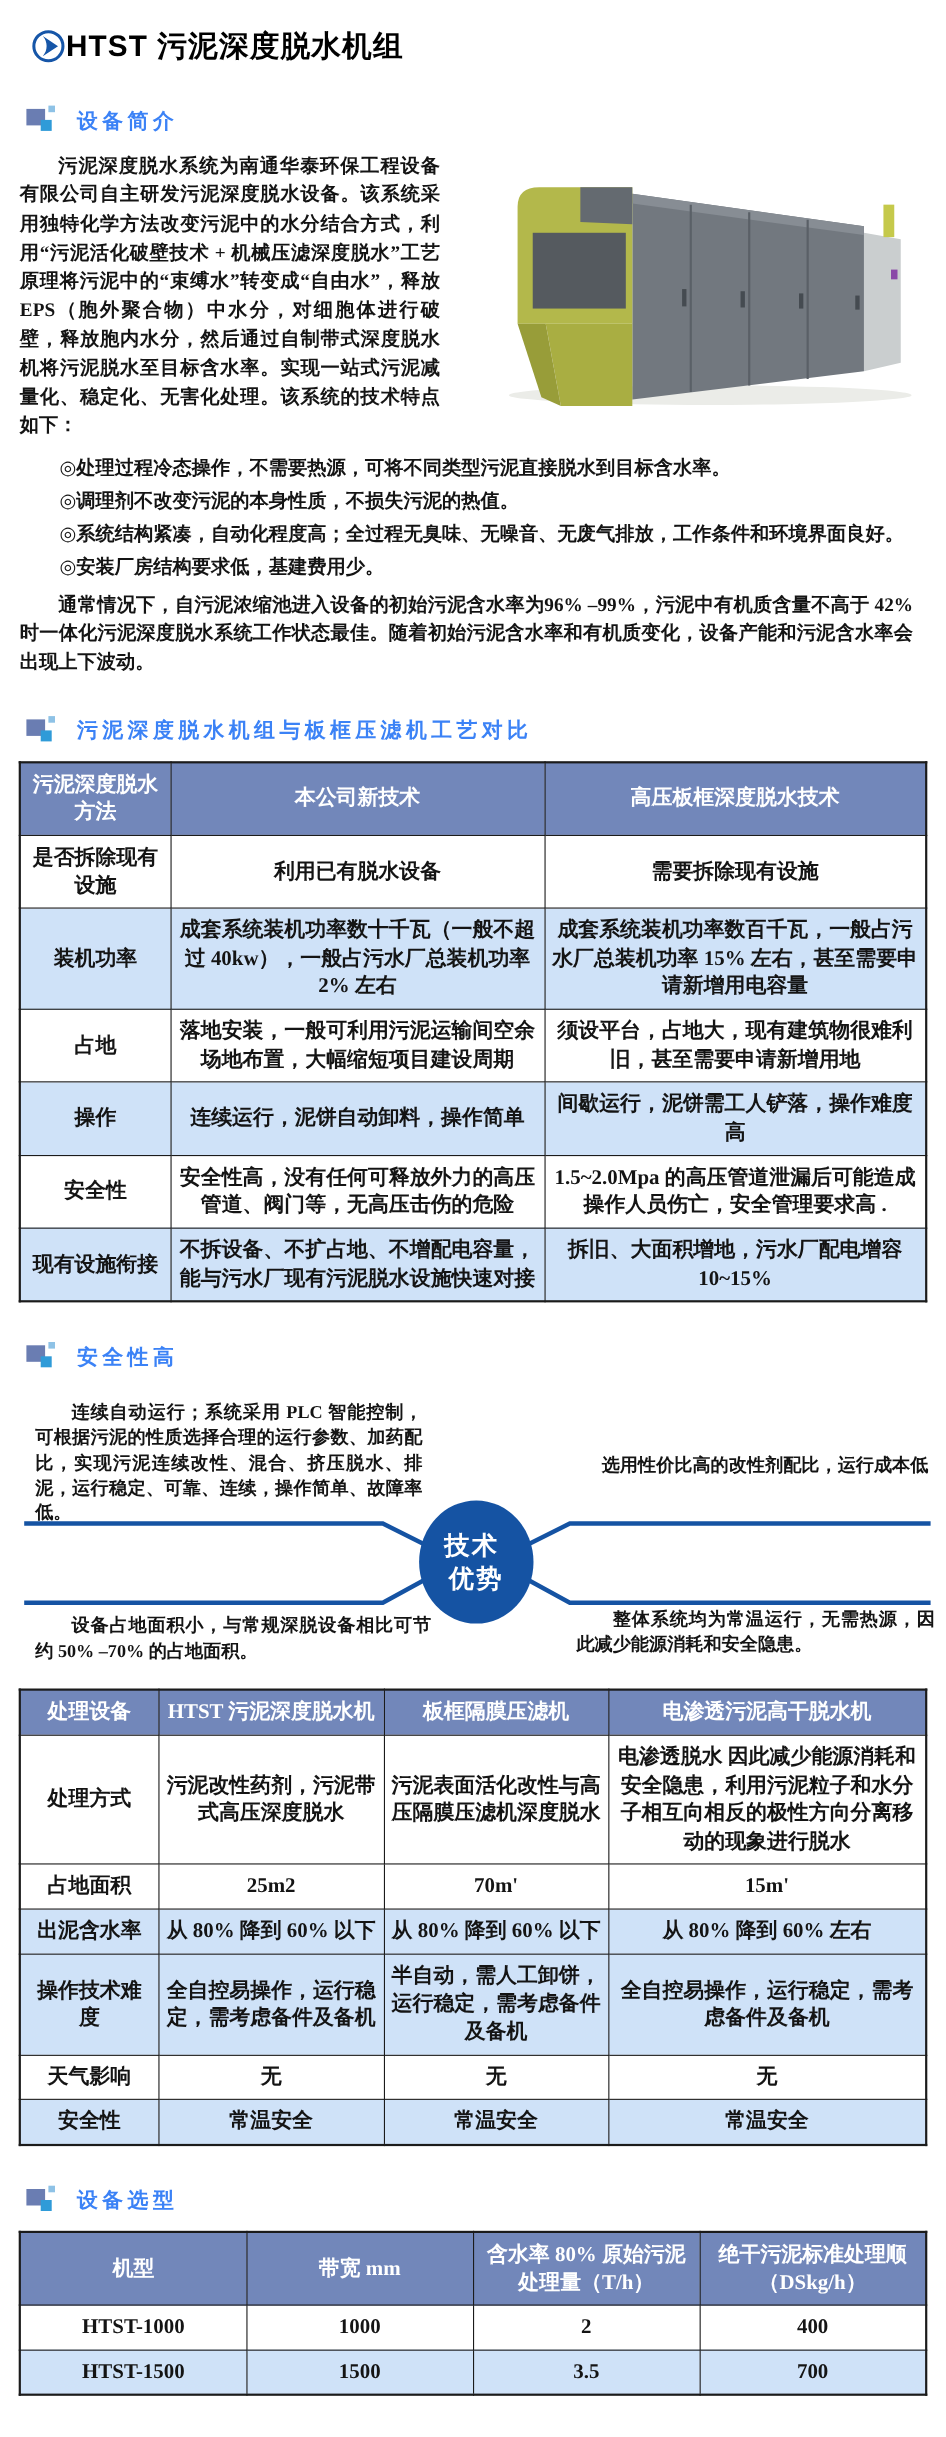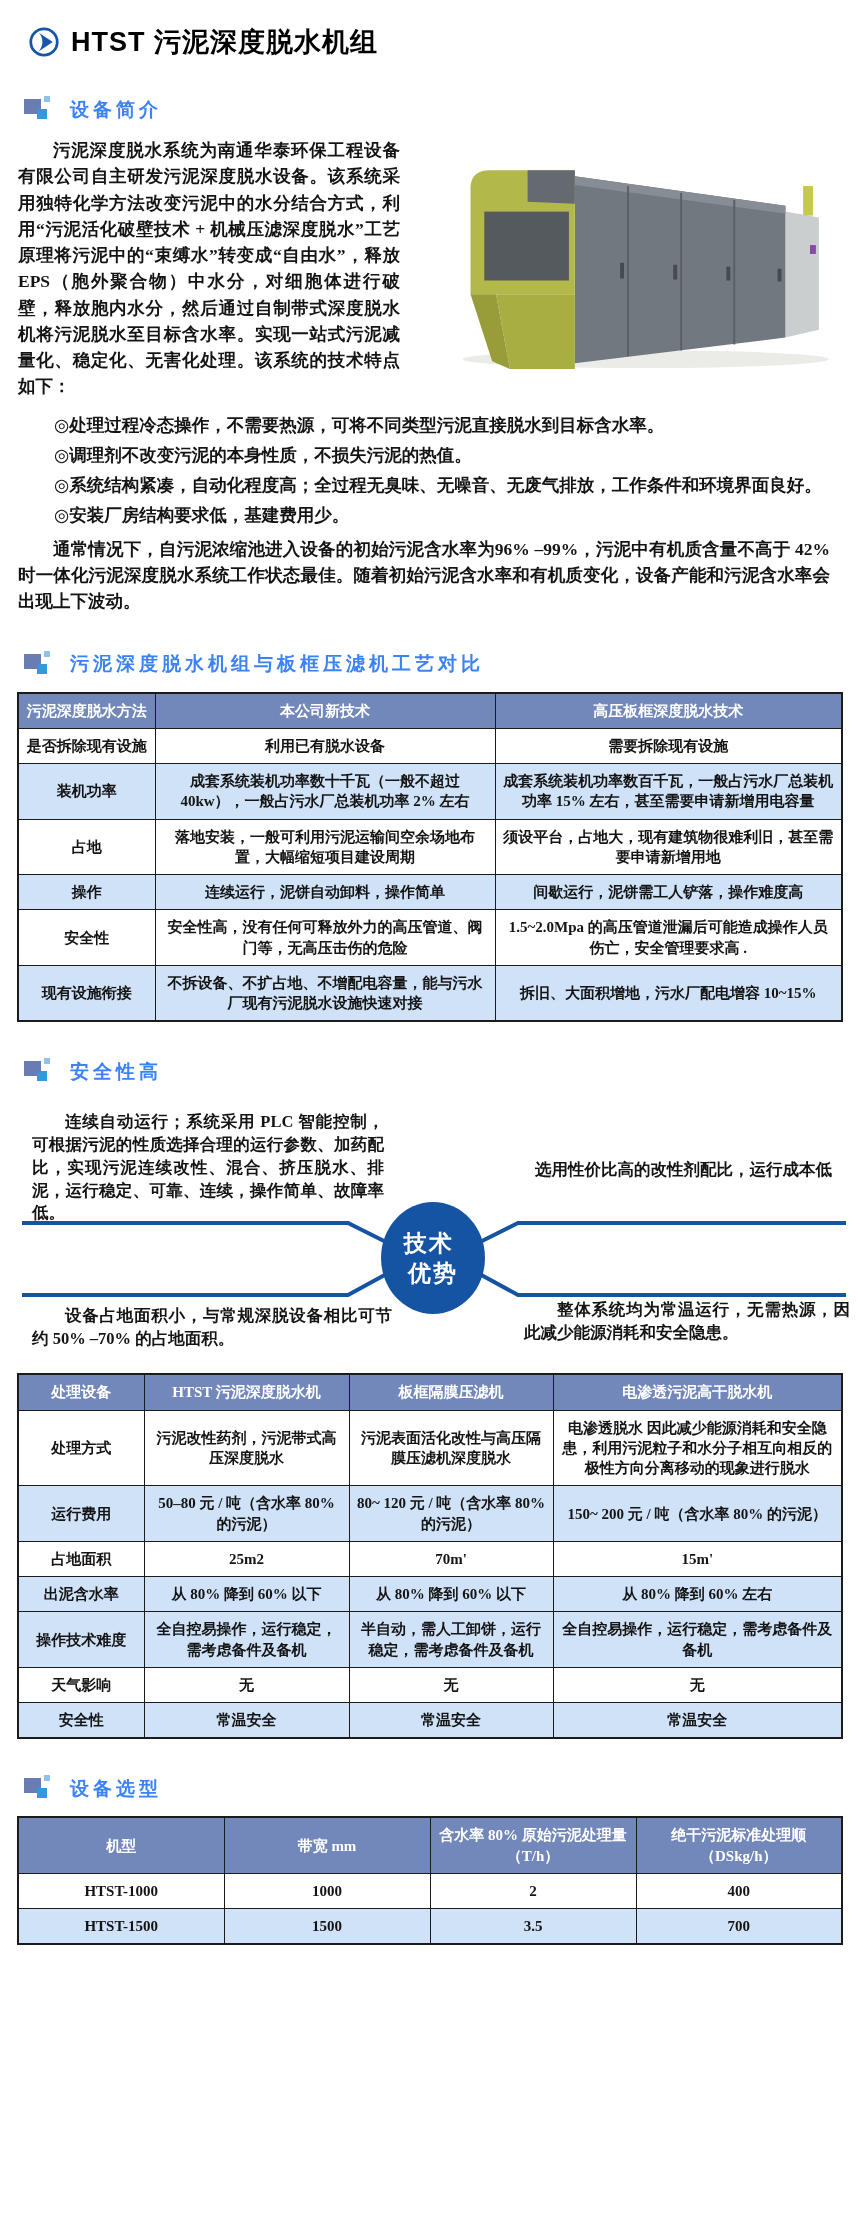--- a/index.html
+++ b/index.html
@@ -6,21 +6,21 @@
   html,body { margin:0; padding:0; background:#fff; }
   body {
     width:860px;
     font-family:"Liberation Serif","DejaVu Serif",serif;
     color:#141414;
     font-weight:600;
   }
   .page { width:860px; padding:20px 16px 46px 16px; }
 
   
-  .main-title { display:flex; align-items:center; gap:11px; margin:4px 0 34px 12px; }
+  .main-title { display:flex; align-items:center; margin:4px 0 34px 12px; }
   .main-title .t {
     font-family:"Liberation Sans","DejaVu Sans",sans-serif;
     font-size:27px; font-weight:800; letter-spacing:1px; color:#000;
   }
 
   
   .sec-head { display:flex; align-items:center; gap:16px; margin:36px 0 14px 8px; }
   .sq-icon { position:relative; width:30px; height:27px; flex:0 0 auto; }
   .sq-icon .a { position:absolute; left:0; top:3px; width:17px; height:15px; background:#6a7db2; }
   .sq-icon .b { position:absolute; left:13px; top:13px; width:10px; height:10px; background:#2f9bd8; }
@@ -35,35 +35,35 @@
   .intro-figure svg { width:100%; height:100%; }
   .para { font-size:17.5px; line-height:1.5; text-indent:2em; margin:0 14px 4px 2px; text-align:justify; }
   .bullets { clear:both; margin:10px 0 6px 38px; }
   .bullet { font-size:17.5px; line-height:1.72; }
 
   
   table.dt {
     width:824px; margin:6px auto 0 auto;
     border-collapse:collapse; table-layout:fixed;
     border:2px solid #1b1b1b;
-    font-size:15px; font-weight:600;
+    font-size:19px; font-weight:600;
   }
   table.dt th, table.dt td {
     border:1px solid #1b1b1b; padding:7px 6px;
     text-align:center; vertical-align:middle; line-height:1.35;
   }
   table.dt thead th { background:#7287ba; color:#fff; font-weight:600; }
   tr.alt td { background:#cfe2f8; }
 
   
   .adv-wrap { position:relative; width:832px; height:268px; margin:6px 0 0 2px; }
   .adv-wrap svg.xlines { position:absolute; inset:0; width:832px; height:268px; }
   .adv-item { position:absolute; font-size:16.5px; line-height:1.38; text-indent:2em; text-align:justify; }
   .adv-1 { left:14px; top:12px; width:352px; }
-  .adv-2 { right:14px; top:60px; width:334px; }
+  .adv-2 { right:2px; top:60px; width:334px; }
   .adv-3 { left:14px; top:206px; width:360px; }
   .adv-4 { left:506px; top:200px; width:326px; }
   .adv-circle-text {
     font-family:"Liberation Sans","DejaVu Sans",sans-serif;
     font-weight:800; fill:#fff; font-size:23px; letter-spacing:2px;
   }
 </style>
 </head>
 <body>
 
@@ -218,26 +218,20 @@
         <th>电渗透污泥高干脱水机</th>
       </tr>
     </thead>
     <tbody>
       <tr>
         <td>处理方式</td>
         <td>污泥改性药剂，污泥带式高压深度脱水</td>
         <td>污泥表面活化改性与高压隔膜压滤机深度脱水</td>
         <td>电渗透脱水 因此减少能源消耗和安全隐患，利用污泥粒子和水分子相互向相反的极性方向分离移动的现象进行脱水</td>
       </tr>
-      <tr class="alt">
-        <td>运行费用</td>
-        <td>50–80 元 / 吨（含水率 80% 的污泥）</td>
-        <td>80~ 120 元 / 吨（含水率 80% 的污泥）</td>
-        <td>150~ 200 元 / 吨（含水率 80% 的污泥）</td>
-      </tr>
       <tr>
         <td>占地面积</td>
         <td>25m2</td>
         <td>70m'</td>
         <td>15m'</td>
       </tr>
       <tr class="alt">
         <td>出泥含水率</td>
         <td>从 80% 降到 60% 以下</td>
         <td>从 80% 降到 60% 以下</td>

